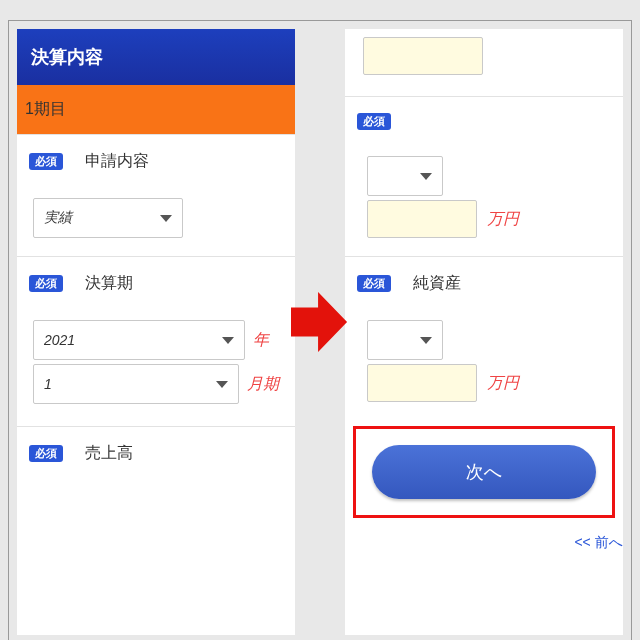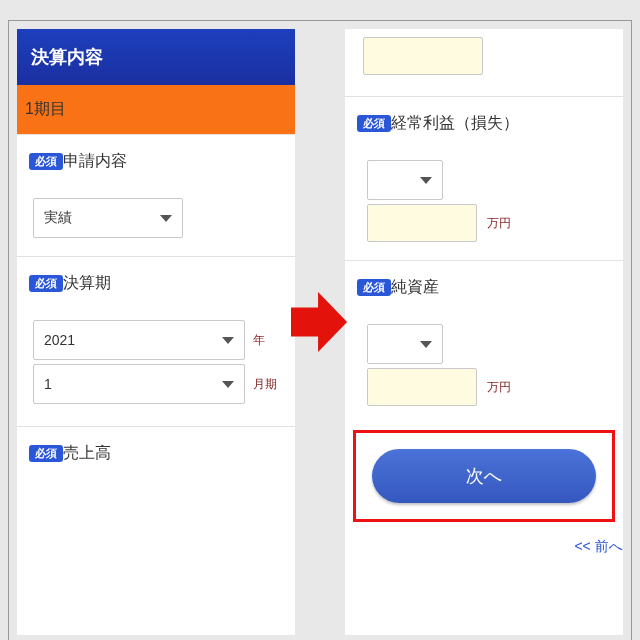--- a/index.html
+++ b/index.html
@@ -37,32 +37,32 @@
     background: #f97316;
     border-bottom: 1px solid #e2e2e2;
     padding: 14px 8px;
     font-size: 16px;
   }
   .section {
     border-top: 1px solid #e2e2e2;
     padding: 12px 10px 18px 10px;
   }
   .section.first { border-top: none; }
-  .label-row { display: flex; align-items: center; gap: 0; margin-bottom: 4px; padding: 4px 2px;}
+  .label-row { display: flex; align-items: center; gap: 22px; margin-bottom: 4px; padding: 4px 2px;}
   .required {
     background: #2a56d8;
     color: #fff;
     font-size: 11px;
     font-weight: 600;
     border-radius: 3px;
     padding: 2px 6px;
     line-height: 1.2;
   }
   .section-title { font-size: 16px; color: #333; }
-  .controls { padding: 18px 6px 0 6px; }
+  .controls { padding: 18px 6px 0 6px; font-style: italic; }
   .select {
     display: inline-flex;
     align-items: center;
     justify-content: space-between;
     border: 1px solid #c9c9c9;
     border-radius: 2px;
     background: #fff;
     height: 40px;
     padding: 0 10px;
     cursor: pointer;
@@ -70,21 +70,21 @@
   }
   .select .caret {
     width: 0; height: 0;
     border-left: 6px solid transparent;
     border-right: 6px solid transparent;
     border-top: 7px solid #555;
     margin-left: 10px;
   }
   .row { display: flex; align-items: center; gap: 8px; margin-bottom: 4px; }
   .row .select { flex: 1; }
-  .suffix { font-size: 12px; color: #7f1d1d; min-width: 26px; }
+  .suffix { font-size: 16px; color: #ef4444; min-width: 26px; }
   .amount {
     display: inline-block;
     border: 1px solid #c9c9c9;
     background: #fffbe0;
     height: 38px;
     border-radius: 2px;
   }
   .right-top-amount { width: 120px; margin-left: 8px; }
   .small-select { width: 76px; }
   .amount-med { width: 110px; }
@@ -190,21 +190,20 @@
 
   <div class="panel panel-right">
 
     <div style="padding:8px 10px 18px 10px;">
       <span class="amount right-top-amount"></span>
     </div>
 
     <div class="section-plain">
       <div class="label-row">
         <span class="required">必須</span>
-        <span class="section-title">経常利益（損失）</span>
       </div>
       <div class="controls">
         <div class="select small-select" style="margin-left:6px;">
           <span></span>
           <span class="caret"></span>
         </div>
         <div class="amount-row">
           <span class="amount amount-med"></span>
           <span class="suffix">万円</span>
         </div>

